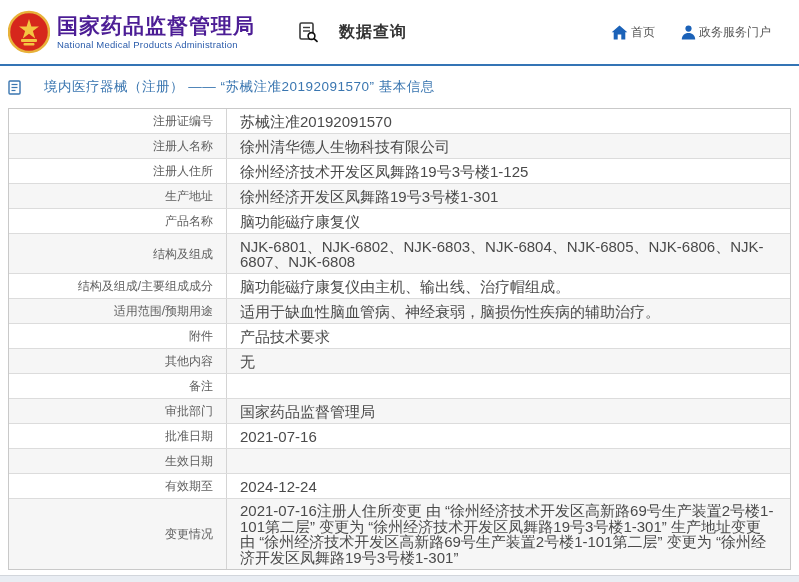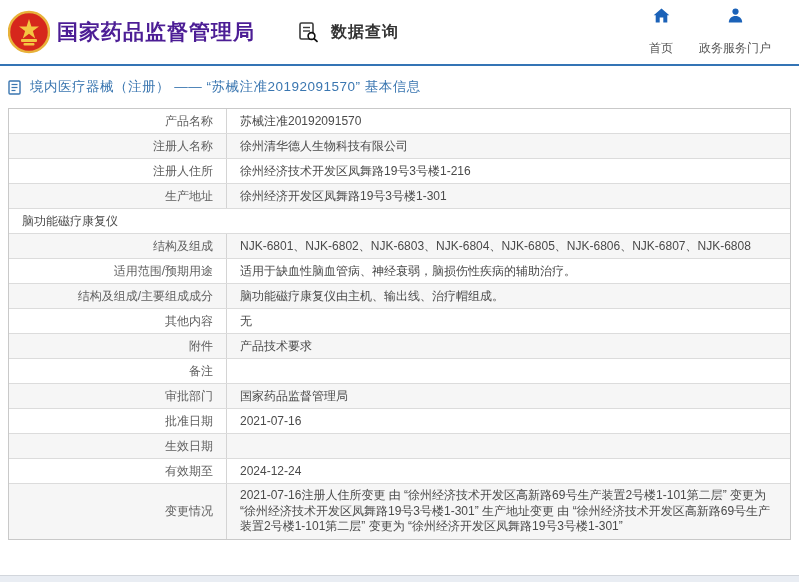--- a/index.html
+++ b/index.html
@@ -8,40 +8,40 @@
   body { position: relative; }
 
   
   .header { height: 66px; display: flex; align-items: center; padding: 0 14px 0 8px;
     border-bottom: 2px solid #3474b5; background: #fff; }
   .logo-block { display: flex; align-items: center; gap: 7px; }
   .emblem { width: 42px; height: 44px; flex: 0 0 auto; }
   .title-block { display: flex; flex-direction: column; }
   .site-title { color: #4c1d95; font-size: 21px; font-weight: bold; letter-spacing: 1px; line-height: 24px; }
   .site-subtitle { color: #2b5cab; font-size: 9.5px; line-height: 13px; letter-spacing: 0.2px; }
-  .data-query { display: flex; align-items: center; gap: 12px; margin-left: 42px; cursor: pointer; }
+  .data-query { display: flex; align-items: center; gap: 20px; margin-left: 42px; cursor: pointer; }
   .data-query-label { font-size: 16px; color: #333; font-weight: 600; letter-spacing: 1px; }
   .header-spacer { flex: 1; }
   .header-nav { display: flex; gap: 26px; margin-right: 14px; }
-  .nav-item { display: flex; flex-direction: column; align-items: center; gap: 17px; cursor: pointer; }
+  .nav-item { display: flex; align-items: center; gap: 3px; cursor: pointer; }
   .nav-item .nav-label { font-size: 12px; color: #555; white-space: nowrap; }
 
   
-  .breadcrumb { display: flex; align-items: center; gap: 9px; padding: 12px 8px 10px 8px; }
+  .breadcrumb { display: flex; align-items: center; gap: 23px; padding: 12px 8px 10px 8px; }
   .breadcrumb-text { color: #3a76b0; font-size: 13.5px; letter-spacing: 0.5px; }
 
   
   .info-table { margin: 2px 8px 0 8px; border: 1px solid #c9c9c9; border-bottom: 1px solid #c9c9c9; }
   .info-row { display: flex; border-bottom: 1px solid #dcdcdc; background: #fff; }
   .info-row:last-child { border-bottom: none; }
   .info-row:nth-child(even) { background: #f6f6f6; }
   .cell-label { width: 218px; flex: 0 0 auto; text-align: right; padding: 5px 13px 4px 6px;
     font-size: 12px; color: #606060; border-right: 1px solid #d4d4d4; line-height: 15px;
     display: flex; justify-content: flex-end; align-items: center; gap: 3px; }
-  .cell-value { flex: 1; padding: 5px 10px 4px 13px; font-size: 12px; color: #4a4a4a;
+  .cell-value { flex: 1; padding: 5px 10px 4px 13px; font-size: 15px; color: #4a4a4a;
     line-height: 15px; display: flex; align-items: center; }
   .cell-value.multiline { line-height: 15.5px; display: block; padding-top: 4px; }
 
   
   .footer-strip { position: absolute; left: 0; right: 0; bottom: 0; height: 7px;
     background: #e9edf3; border-top: 1px solid #d2d6dc; }
 
   svg { display: block; }
 </style>
 </head>
@@ -53,20 +53,21 @@
       <svg class="emblem" viewBox="0 0 42 44">
         <circle cx="21" cy="22" r="20" fill="#d6271c"></circle>
         <circle cx="21" cy="22" r="20" fill="none" stroke="#e8b23a" stroke-width="2.5"></circle>
         <path d="M21 9 L23.4 16.4 L31 16.4 L24.9 21 L27.2 28.4 L21 23.8 L14.8 28.4 L17.1 21 L11 16.4 L18.6 16.4 Z" fill="#f4c542"></path>
         <rect x="13" y="29" width="16" height="3" rx="1" fill="#f4c542"></rect>
         <rect x="15.5" y="33" width="11" height="2.4" rx="1" fill="#f4c542"></rect>
       </svg>
     </span>
     <div class="title-block">
       <div class="site-title">国家药品监督管理局</div>
+      <div class="site-subtitle">National Medical Products Administration</div>
     </div>
   </div>
 
   <div class="data-query">
     <span>
       <svg width="22" height="22" viewBox="0 0 22 22">
         <rect x="3" y="2" width="13" height="16" rx="1.5" fill="none" stroke="#3b3b3b" stroke-width="1.6"></rect>
         <line x1="6" y1="6.5" x2="13" y2="6.5" stroke="#3b3b3b" stroke-width="1.4"></line>
         <line x1="6" y1="10" x2="13" y2="10" stroke="#3b3b3b" stroke-width="1.4"></line>
         <circle cx="14.5" cy="15" r="3.4" fill="#fff" stroke="#111" stroke-width="1.6"></circle>
@@ -106,57 +107,58 @@
       <line x1="3.5" y1="4.5" x2="9.5" y2="4.5" stroke="#3a76b0" stroke-width="1.2"></line>
       <line x1="3.5" y1="7.5" x2="9.5" y2="7.5" stroke="#3a76b0" stroke-width="1.2"></line>
       <line x1="3.5" y1="10.5" x2="7.5" y2="10.5" stroke="#3a76b0" stroke-width="1.2"></line>
     </svg>
   </span>
   <span class="breadcrumb-text">境内医疗器械（注册） —— “苏械注准20192091570” 基本信息</span>
 </div>
 
 <div class="info-table">
   <div class="info-row">
-      <div class="cell-label">产品名称</div>
+      <div class="cell-label">注册证编号</div>
       <div class="cell-value">苏械注准20192091570</div>
     </div>
   <div class="info-row">
       <div class="cell-label">注册人名称</div>
       <div class="cell-value">徐州清华德人生物科技有限公司</div>
     </div>
   <div class="info-row">
       <div class="cell-label">注册人住所</div>
-      <div class="cell-value">徐州经济技术开发区凤舞路19号3号楼1-216</div>
+      <div class="cell-value">徐州经济技术开发区凤舞路19号3号楼1-125</div>
     </div>
   <div class="info-row">
       <div class="cell-label">生产地址</div>
       <div class="cell-value">徐州经济开发区凤舞路19号3号楼1-301</div>
     </div>
   <div class="info-row">
+      <div class="cell-label">产品名称</div>
       <div class="cell-value">脑功能磁疗康复仪</div>
     </div>
   <div class="info-row">
       <div class="cell-label">结构及组成</div>
       <div class="cell-value">NJK-6801、NJK-6802、NJK-6803、NJK-6804、NJK-6805、NJK-6806、NJK-6807、NJK-6808</div>
     </div>
   <div class="info-row">
+      <div class="cell-label">结构及组成/主要组成成分</div>
+      <div class="cell-value">脑功能磁疗康复仪由主机、输出线、治疗帽组成。</div>
+    </div>
+  <div class="info-row">
       <div class="cell-label">适用范围/预期用途</div>
       <div class="cell-value">适用于缺血性脑血管病、神经衰弱，脑损伤性疾病的辅助治疗。</div>
     </div>
   <div class="info-row">
-      <div class="cell-label">结构及组成/主要组成成分</div>
-      <div class="cell-value">脑功能磁疗康复仪由主机、输出线、治疗帽组成。</div>
+      <div class="cell-label">附件</div>
+      <div class="cell-value">产品技术要求</div>
     </div>
   <div class="info-row">
       <div class="cell-label">其他内容</div>
       <div class="cell-value">无</div>
-    </div>
-  <div class="info-row">
-      <div class="cell-label">附件</div>
-      <div class="cell-value">产品技术要求</div>
     </div>
   <div class="info-row">
       <div class="cell-label">备注</div>
       <div class="cell-value"></div>
     </div>
   <div class="info-row">
       <div class="cell-label">审批部门</div>
       <div class="cell-value">国家药品监督管理局</div>
     </div>
   <div class="info-row">

